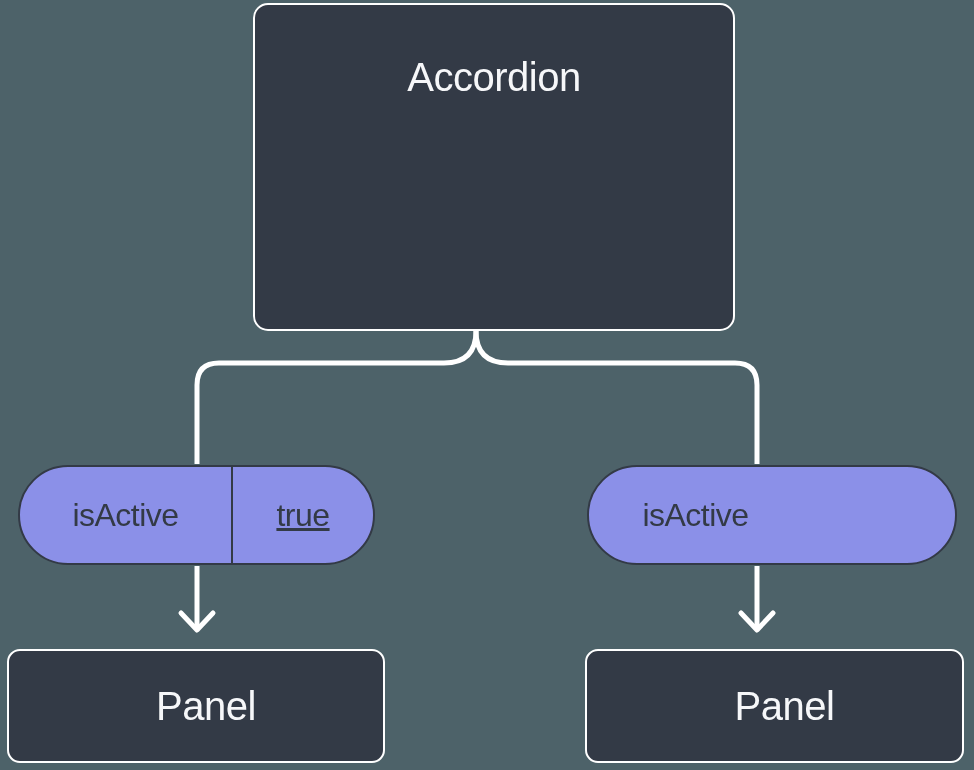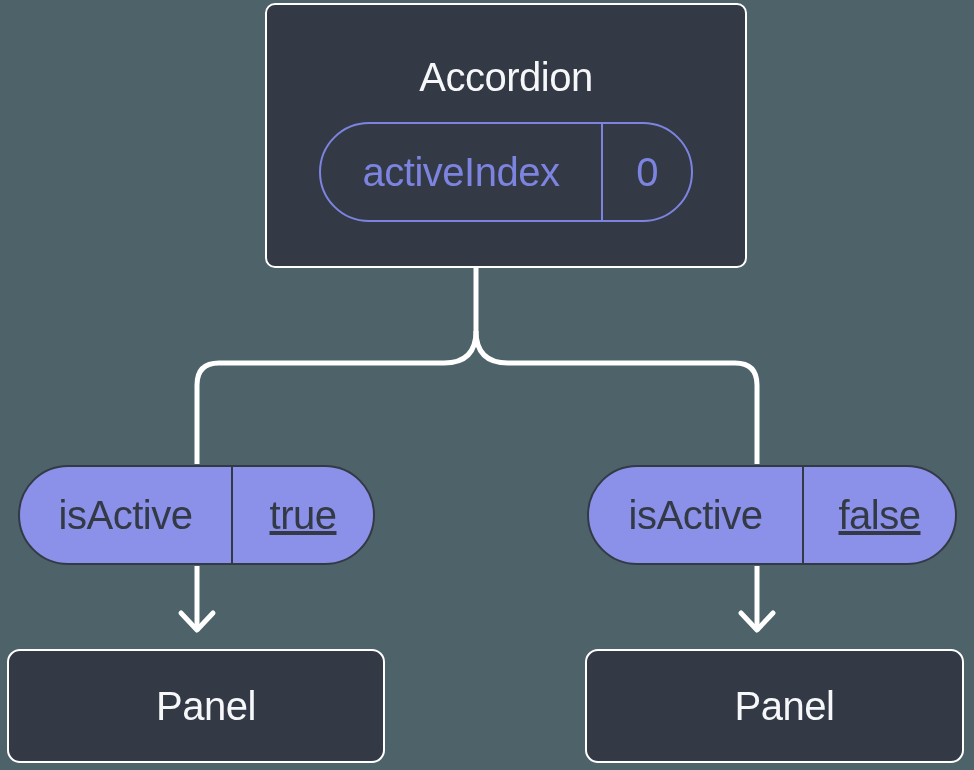--- a/index.html
+++ b/index.html
@@ -43,23 +43,23 @@
     color: var(--light-text);
   }
   .node-title {
     font-size: 40px;
     font-weight: 500;
     color: var(--light-text);
     text-align: center;
     white-space: nowrap;
   }
   .root-node {
-    left: 265px; top: 3px;
-    width: 482px; height: 265px;
-    border-radius: 10px;
+    left: 253px; top: 3px;
+    width: 482px; height: 328px;
+    border-radius: 15px;
   }
   .root-node .node-title {
     position: absolute;
     left: 0; right: 0; top: 50px;
     line-height: 44px;
   }
   .state-pill {
     position: absolute;
     left: 52px; top: 117px;
     width: 374px; height: 100px;
@@ -82,21 +82,21 @@
   .prop-pill {
     position: absolute;
     top: 465px;
     height: 100px;
     background: var(--pill-fill);
     border: 2.5px solid var(--dark-text);
     border-radius: 50px;
     display: flex;
     align-items: stretch;
     color: var(--dark-text);
-    font-size: 40px;
+    font-size: 32px;
   }
   .prop-pill.left  { left: 18px;  width: 357px; }
   .prop-pill.right { left: 587px; width: 370px; }
   .prop-pill .pill-name {
     display: flex; align-items: center; justify-content: center;
   }
   .prop-pill.left  .pill-name { width: 211px; }
   .prop-pill.right .pill-name { width: 213px; }
   .prop-pill .pill-value {
     flex: 1;
@@ -122,34 +122,29 @@
     <path d="M 476 331 Q 476 363 444 363 L 219 363 Q 197 363 197 385 L 197 464"></path>
     <path d="M 476 331 Q 476 363 508 363 L 735 363 Q 757 363 757 385 L 757 464"></path>
     <path d="M 197 566 L 197 628"></path>
     <path stroke-linecap="round" stroke-linejoin="round" d="M 181 613 L 197 630 L 213 613"></path>
     <path d="M 757 566 L 757 628"></path>
     <path stroke-linecap="round" stroke-linejoin="round" d="M 741 613 L 757 630 L 773 613"></path>
   </svg>
 
   <div class="node root-node">
     <div class="node-title">Accordion</div>
-    <div class="state-pill">
-      <div class="pill-name">activeIndex</div>
-      <div class="pill-value">0</div>
-    </div>
   </div>
 
   <div class="prop-pill left">
     <div class="pill-name">isActive</div>
     <div class="pill-value">true</div>
   </div>
 
   <div class="prop-pill right">
     <div class="pill-name">isActive</div>
-    <div class="pill-value">false</div>
   </div>
 
   <div class="node panel-node left">
     <div class="node-title">Panel</div>
   </div>
 
   <div class="node panel-node right">
     <div class="node-title">Panel</div>
   </div>
 

